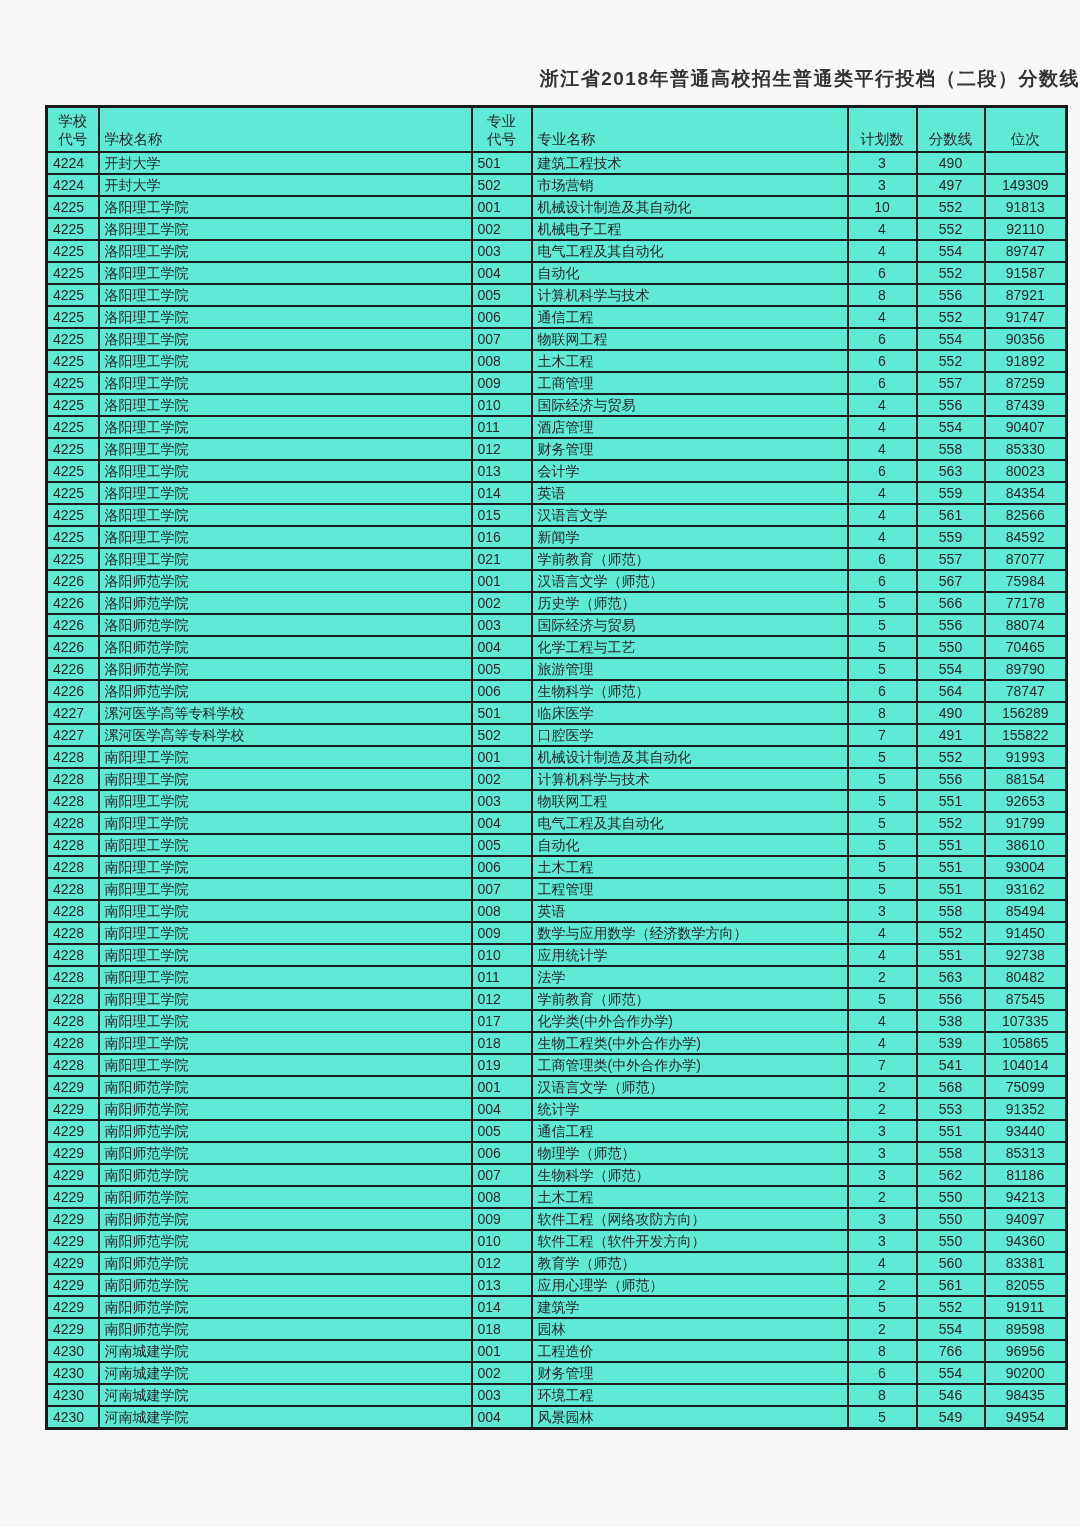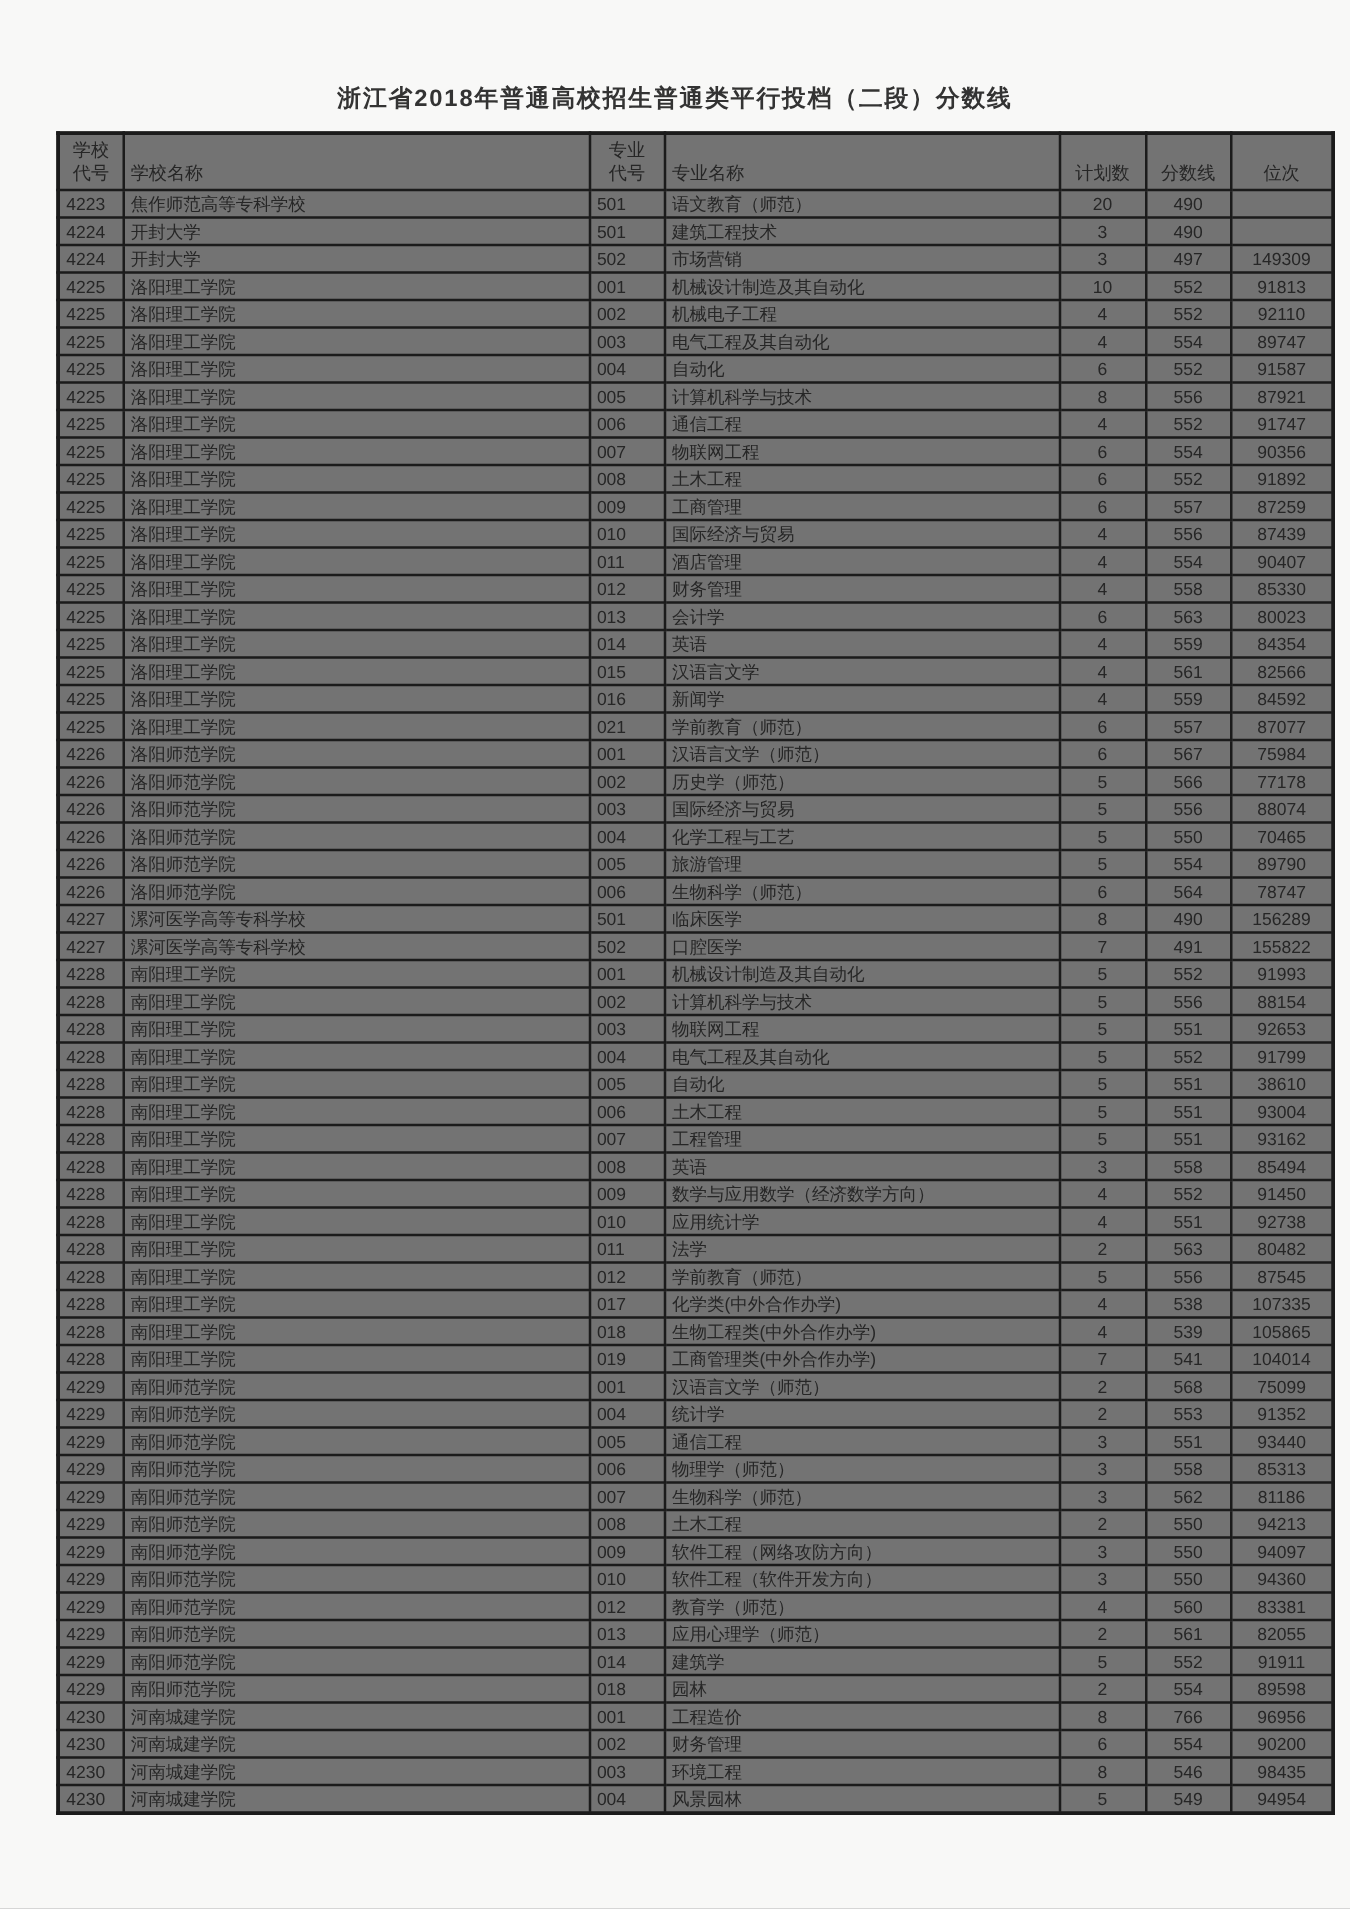--- a/index.html
+++ b/index.html
@@ -13,35 +13,35 @@
     color: #262626;
     font-family: "Liberation Sans", sans-serif;
     position: relative;
     overflow: hidden;
   }
   .doc-title {
     position: absolute;
     top: 66px;
     left: 0;
     width: 100%;
-    text-align: center;
+    text-align: right;
     font-size: 19px;
     font-weight: 600;
     letter-spacing: 1.5px;
     color: #333333;
     margin: 0;
   }
   table.scores {
     position: absolute;
     left: 45px;
     top: 105px;
     width: 1020px;
     border-collapse: collapse;
     table-layout: fixed;
-    background: #737373;
+    background: #5eead4;
   }
   table.scores, table.scores th, table.scores td {
     border: 2px solid #1b1b1b;
   }
   table.scores {
     border-width: 3px;
   }
   th, td {
     padding: 0 5px;
     overflow: hidden;
@@ -115,29 +115,20 @@
           <th>
             <div>分数线</div>
           </th>
           <th>
             <div>位次</div>
           </th>
         </tr>
     </thead>
     <tbody id="table-body">
         <tr>
-          <td>4223</td>
-          <td>焦作师范高等专科学校</td>
-          <td>501</td>
-          <td>语文教育（师范）</td>
-          <td>20</td>
-          <td>490</td>
-          <td></td>
-        </tr>
-        <tr>
           <td>4224</td>
           <td>开封大学</td>
           <td>501</td>
           <td>建筑工程技术</td>
           <td>3</td>
           <td>490</td>
           <td></td>
         </tr>
         <tr>
           <td>4224</td>

